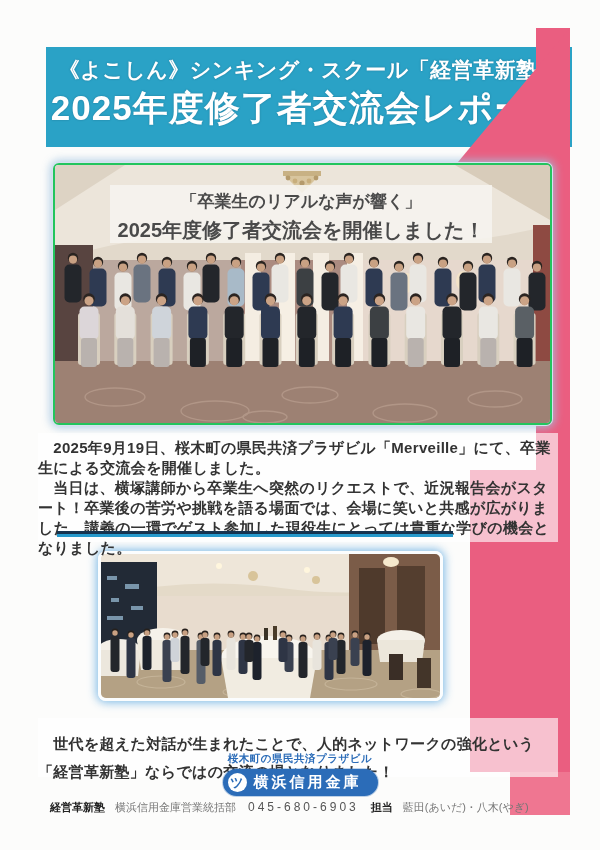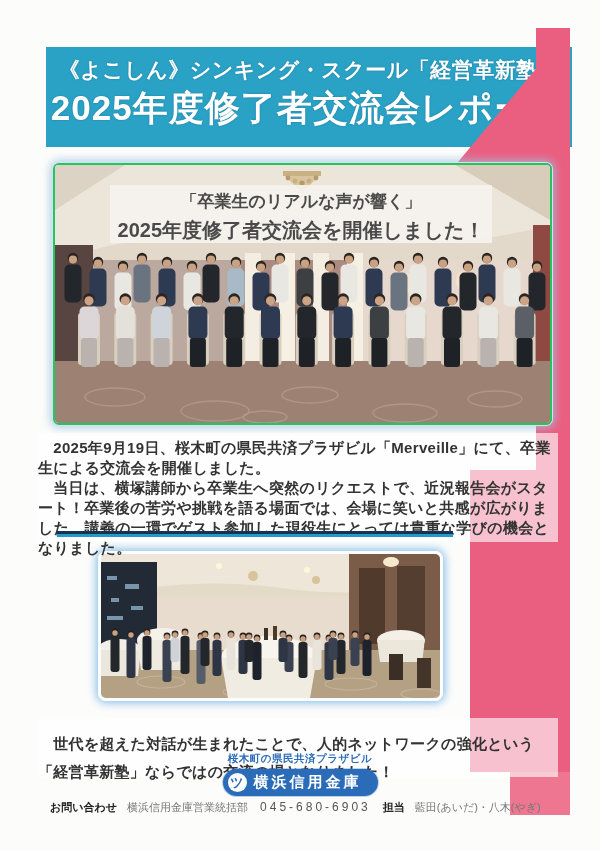--- a/index.html
+++ b/index.html
@@ -401,16 +401,16 @@
 
   <div class="brand">
     <div class="tagline">桜木町の県民共済プラザビル</div>
     <div class="logo-pill">
       <span class="logo-mark">ツ</span>
       <span class="logo-text">横浜信用金庫</span>
     </div>
   </div>
 
   <div class="contact">
-    <span class="strong">お問い合わせ</span><span class="dept">横浜信用金庫営業統括部</span><span class="phone">045-680-6903</span><span class="staff-label">担当</span><span>藍田(あいだ)・八木(やぎ)</span>
+    <span class="strong">経営革新塾</span><span class="dept">横浜信用金庫営業統括部</span><span class="phone">045-680-6903</span><span class="staff-label">担当</span><span>藍田(あいだ)・八木(やぎ)</span>
   </div>
 
 </div>
 
 </body></html>

